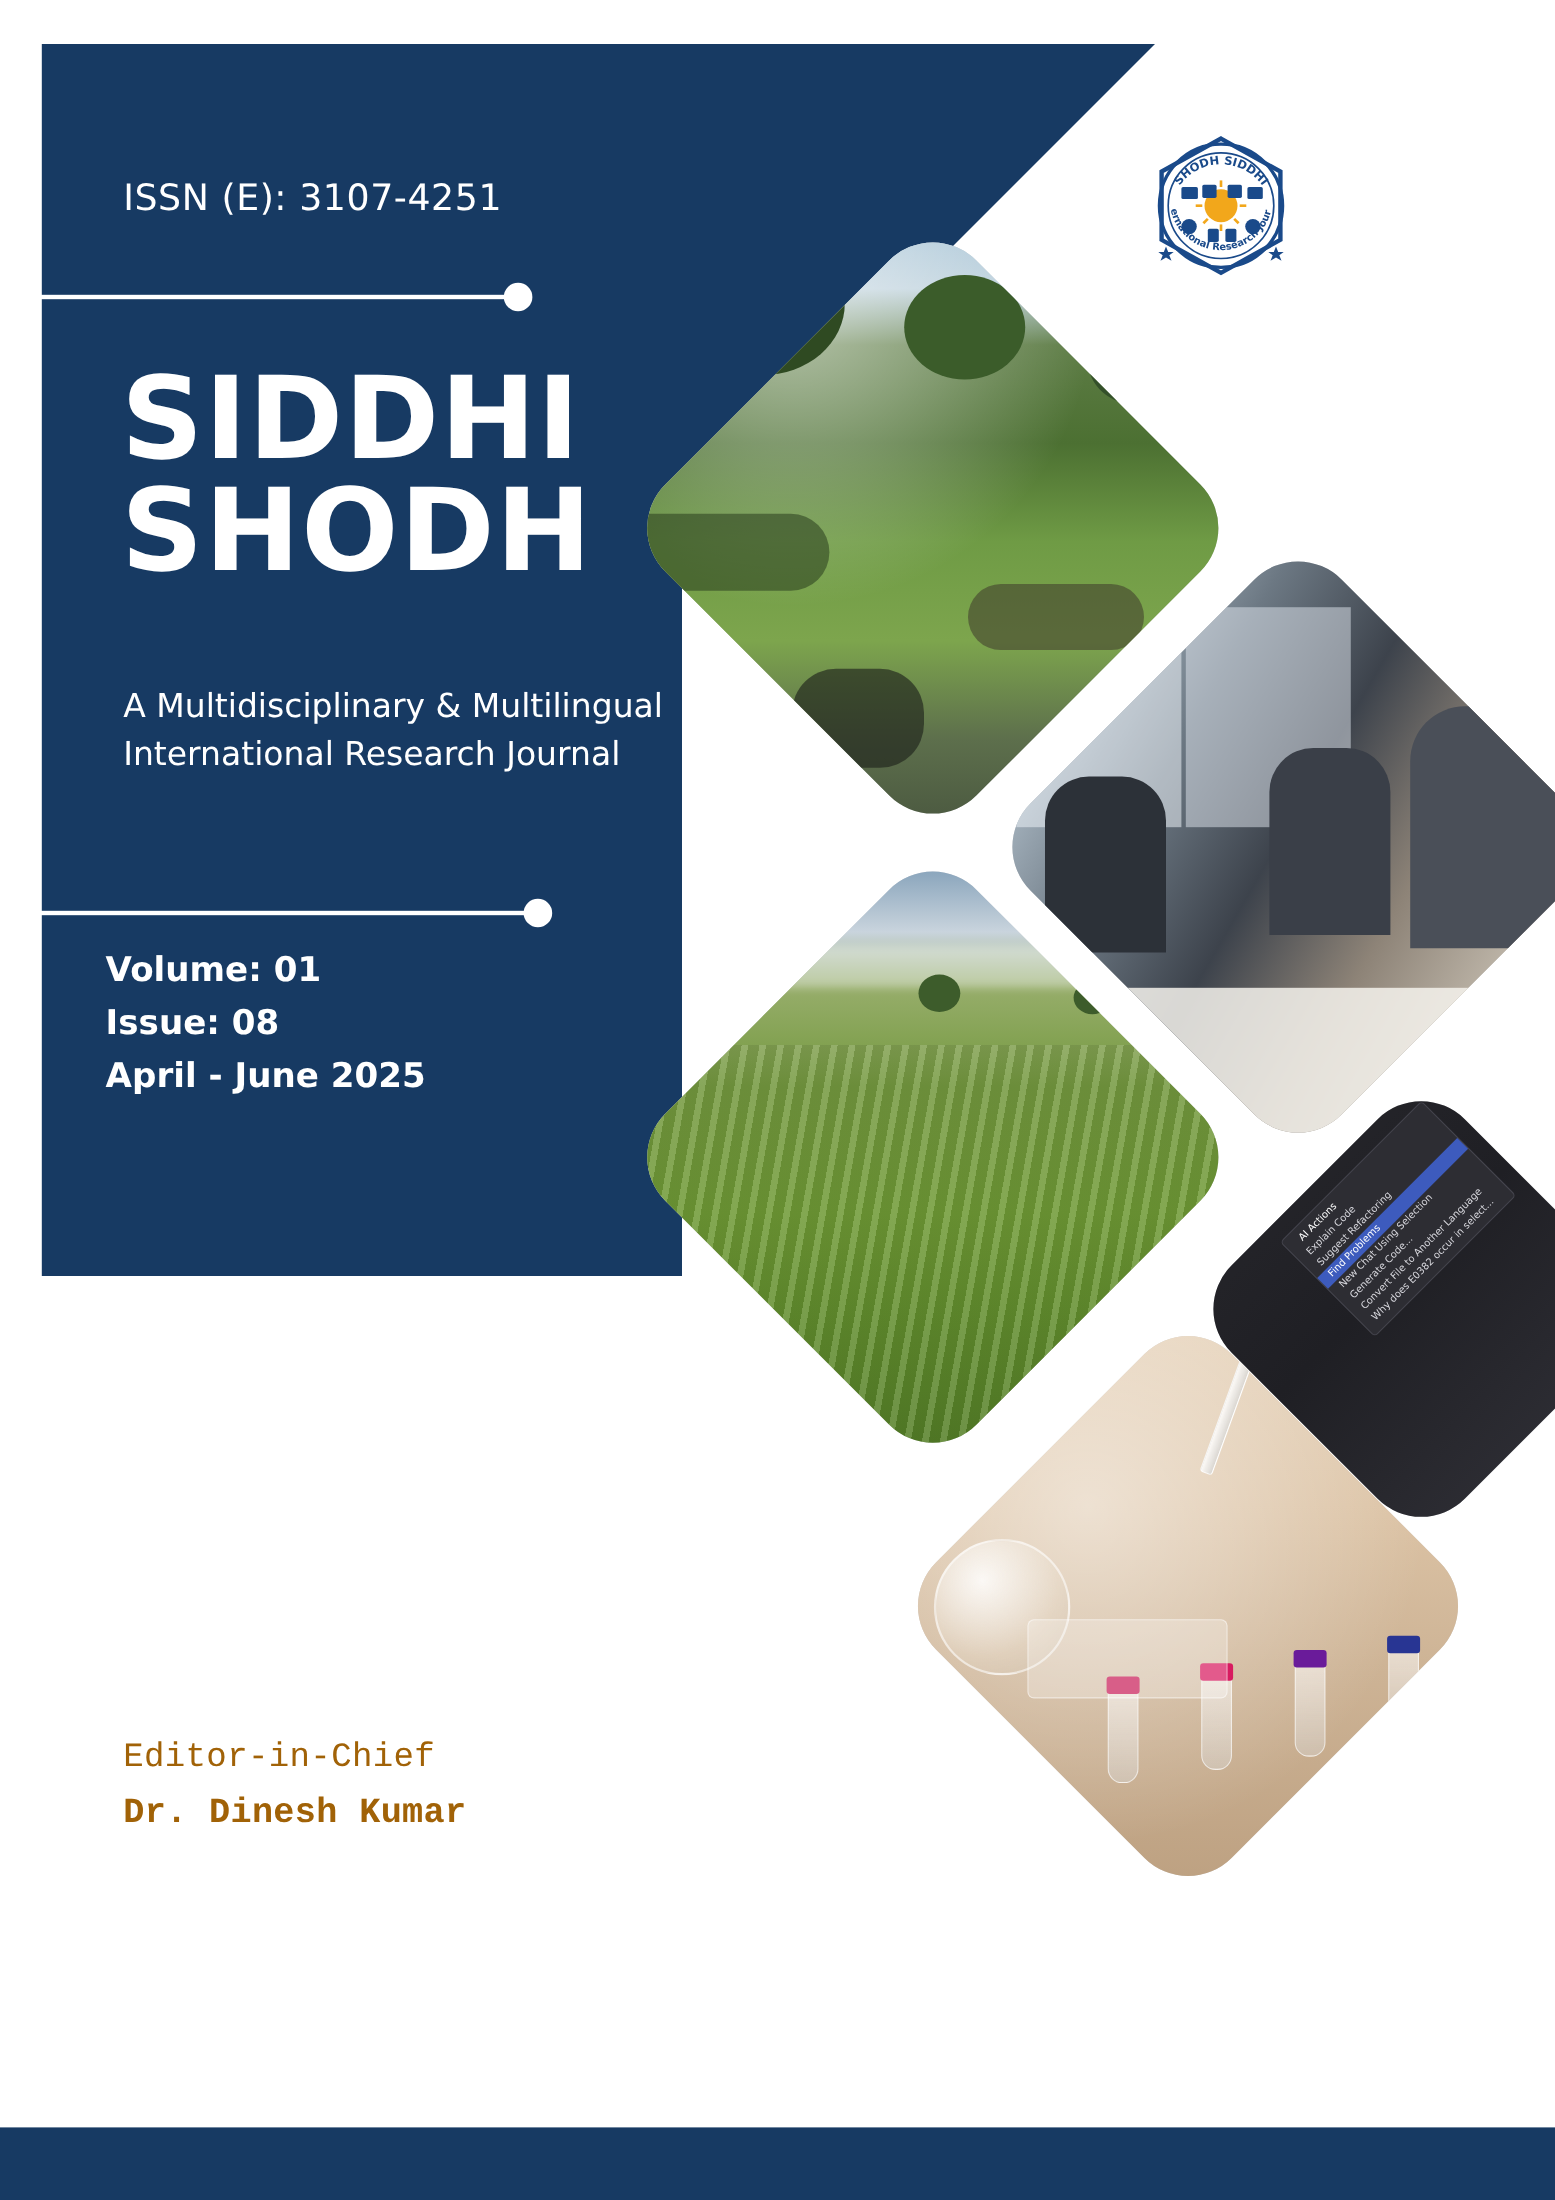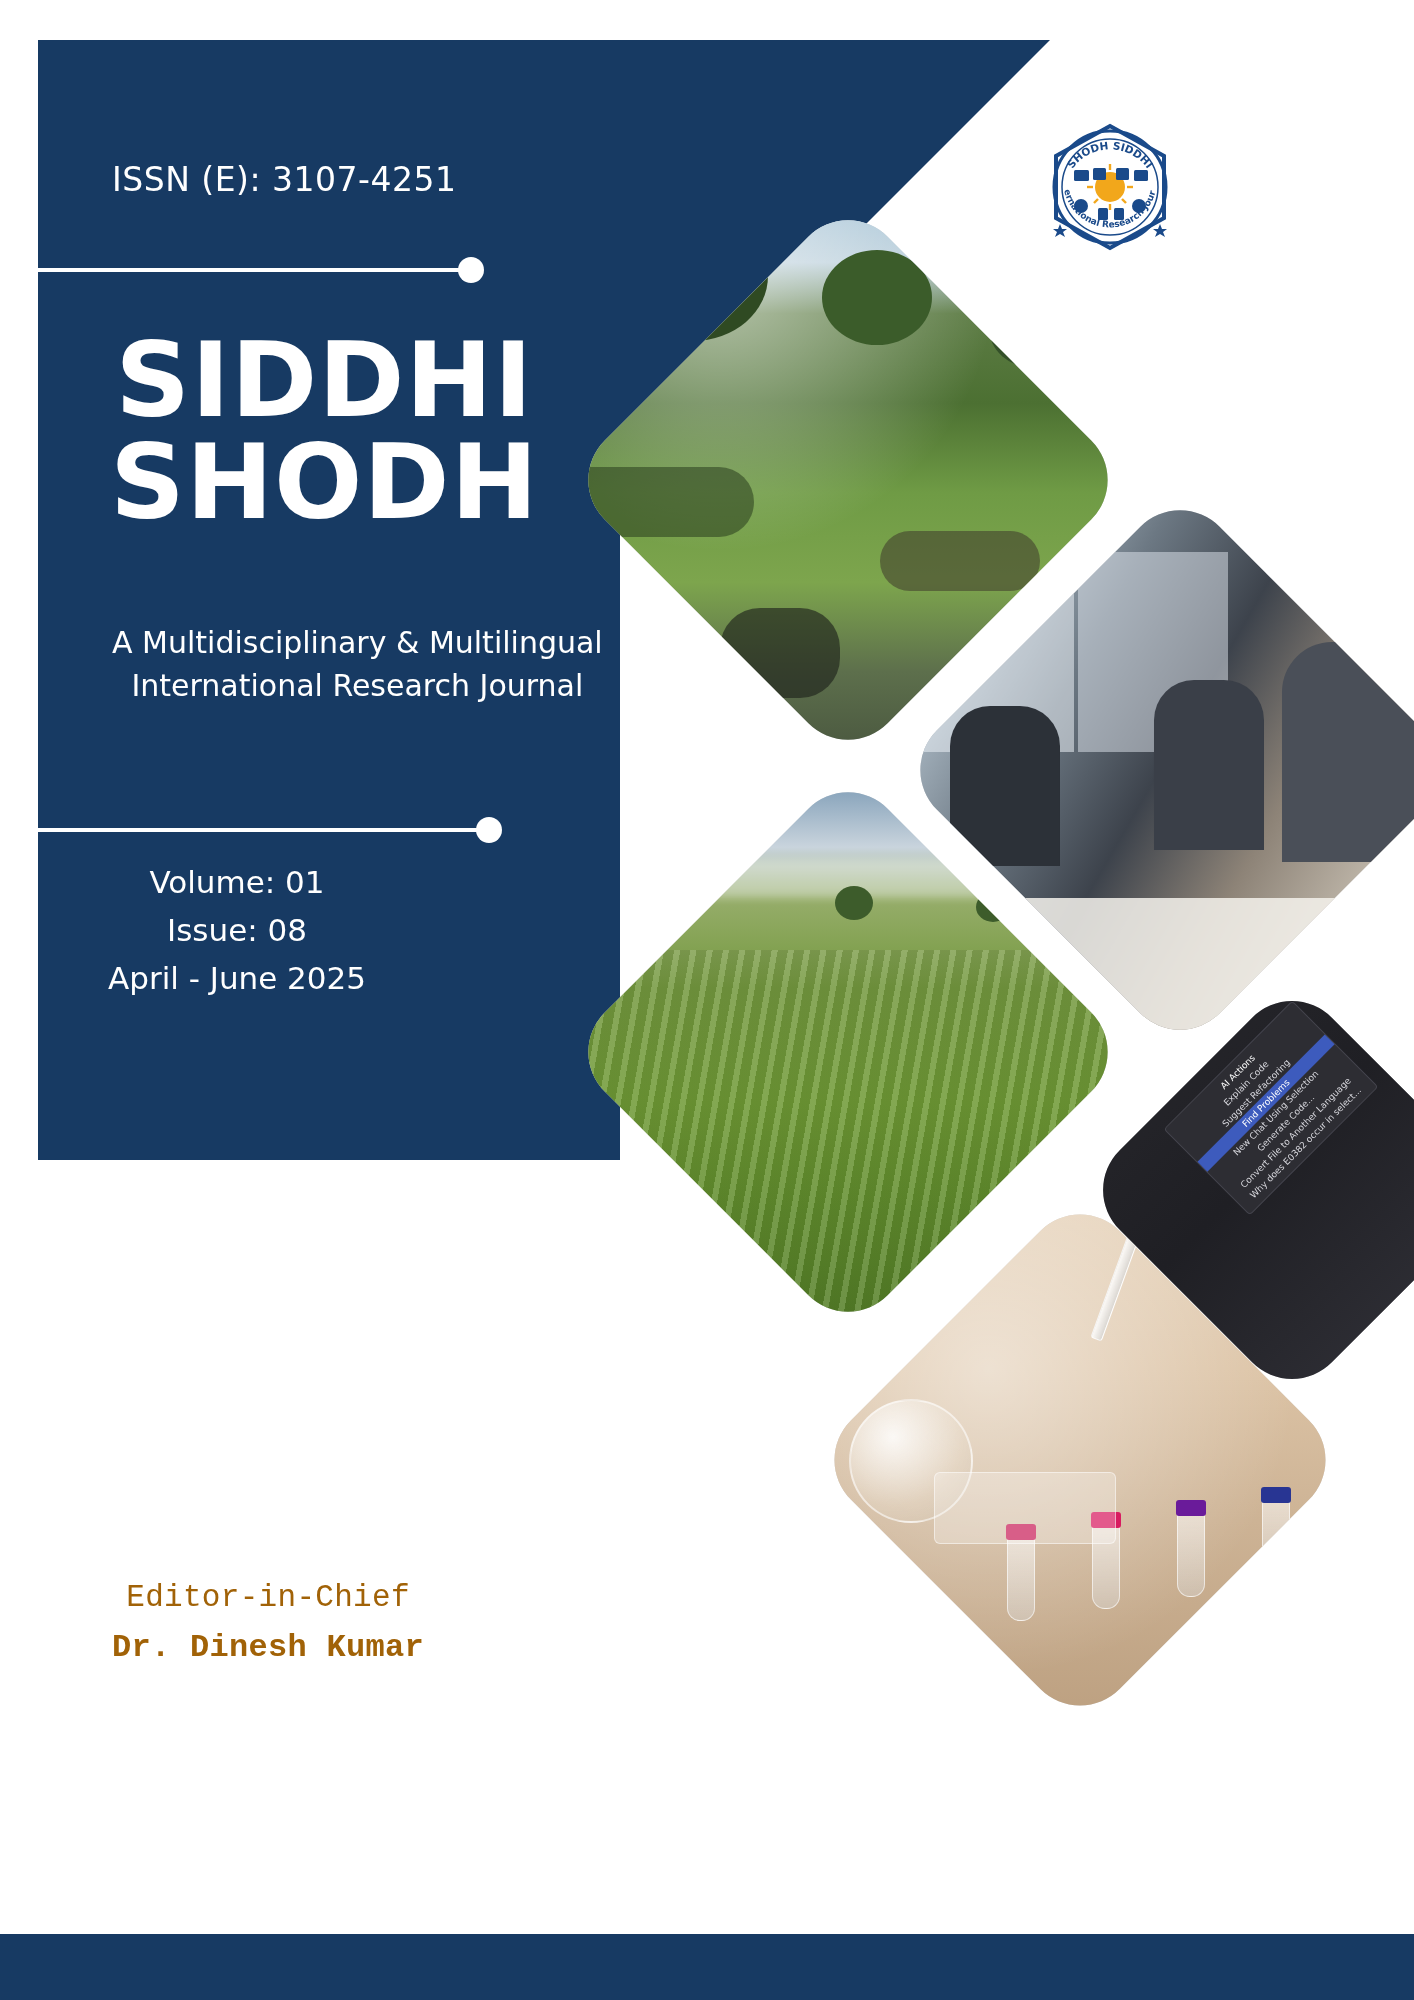--- a/index.html
+++ b/index.html
@@ -13,21 +13,20 @@
     font-family: "Liberation Sans", sans-serif;
     overflow: hidden;
   }
 
   .cover {
     position: relative;
     width: 1414px;
     height: 2000px;
     background: #ffffff;
     overflow: hidden;
-    text-align: center;
   }
 
   
   .navy-panel {
     position: absolute;
     left: 0;
     top: 0;
     width: 1090px;
     height: 1160px;
     background: #173a63;
@@ -110,26 +109,27 @@
     left: 112px;
     top: 622px;
     color: #ffffff;
     font-size: 30px;
     line-height: 1.42;
     font-family: "DejaVu Sans", sans-serif;
   }
 
   .volume-block {
     position: absolute;
-    left: 108px;
+    left: 96px;
     top: 858px;
     color: #ffffff;
     font-size: 31px;
     line-height: 1.55;
     font-family: "DejaVu Sans", sans-serif;
+    font-weight: bold;
   }
 
   .editor-block {
     position: absolute;
     left: 112px;
     top: 1580px;
     color: #a16207;
     font-family: Liberation Mono, monospace;
   }
   .editor-label {

